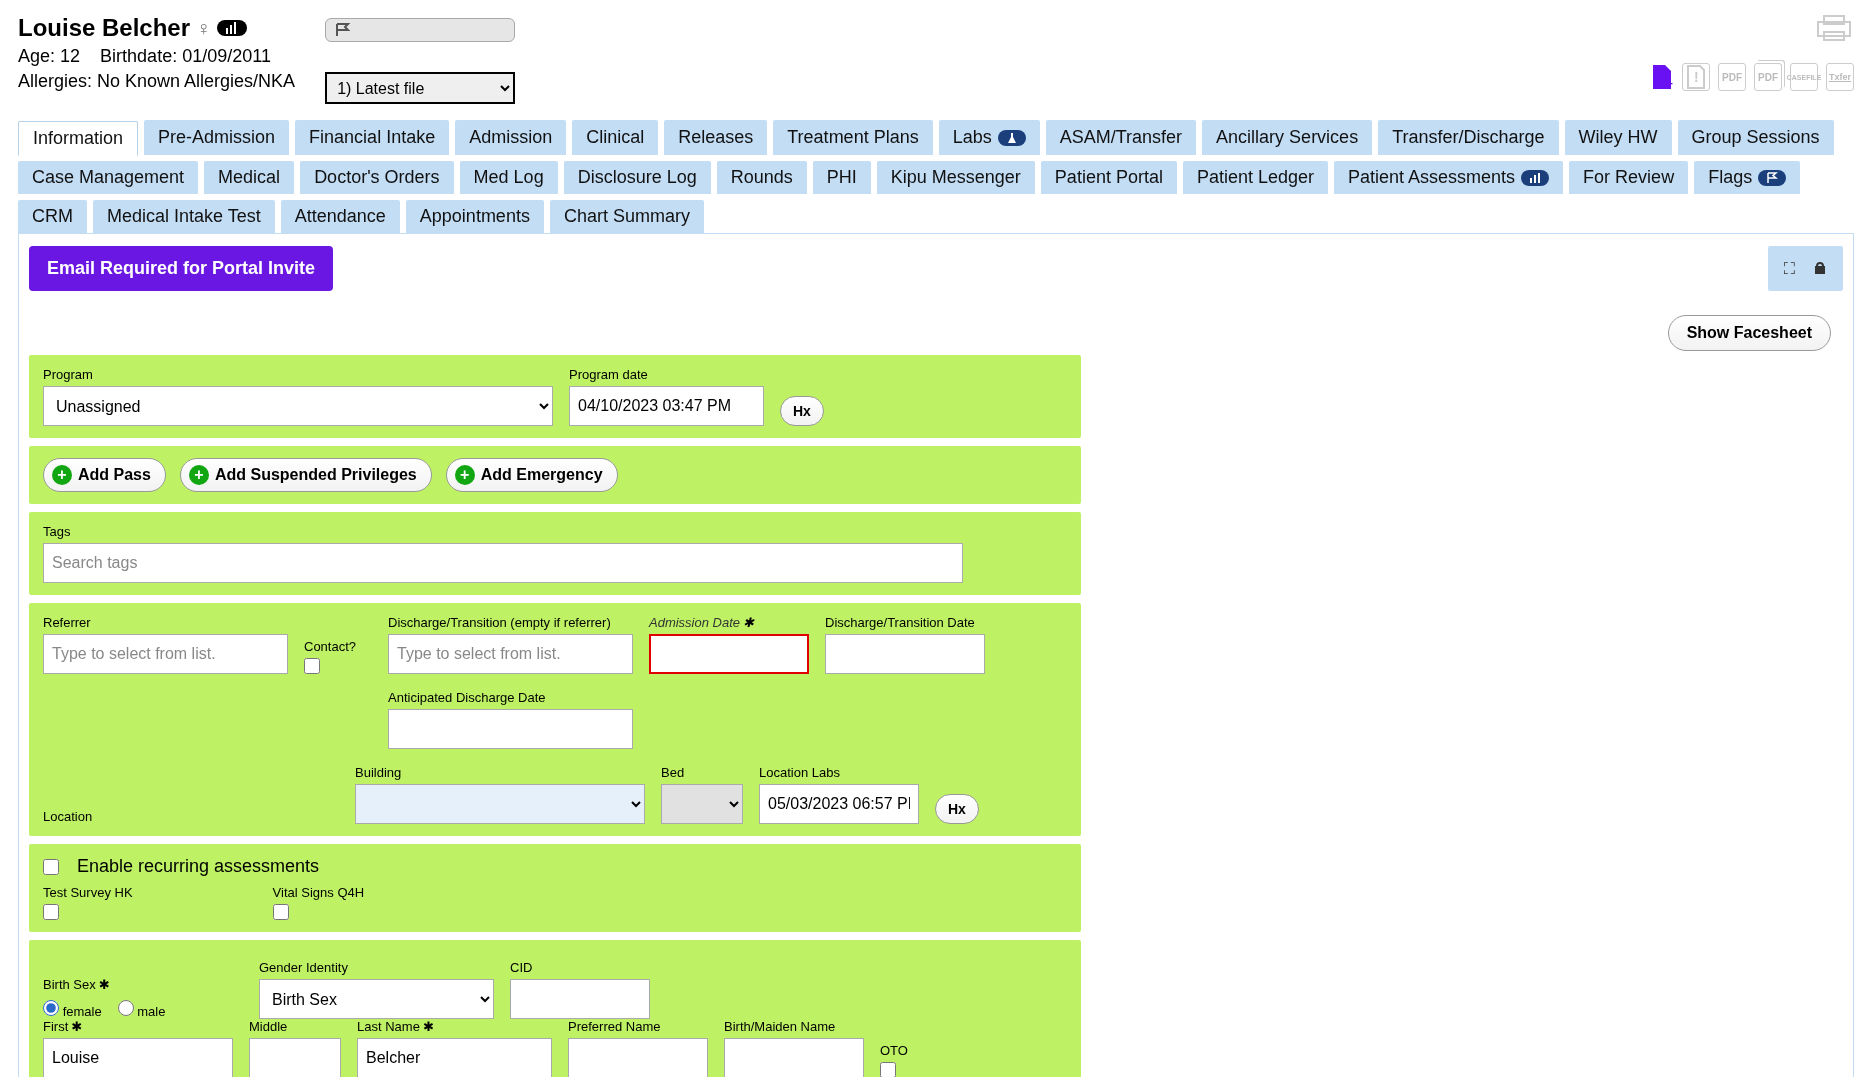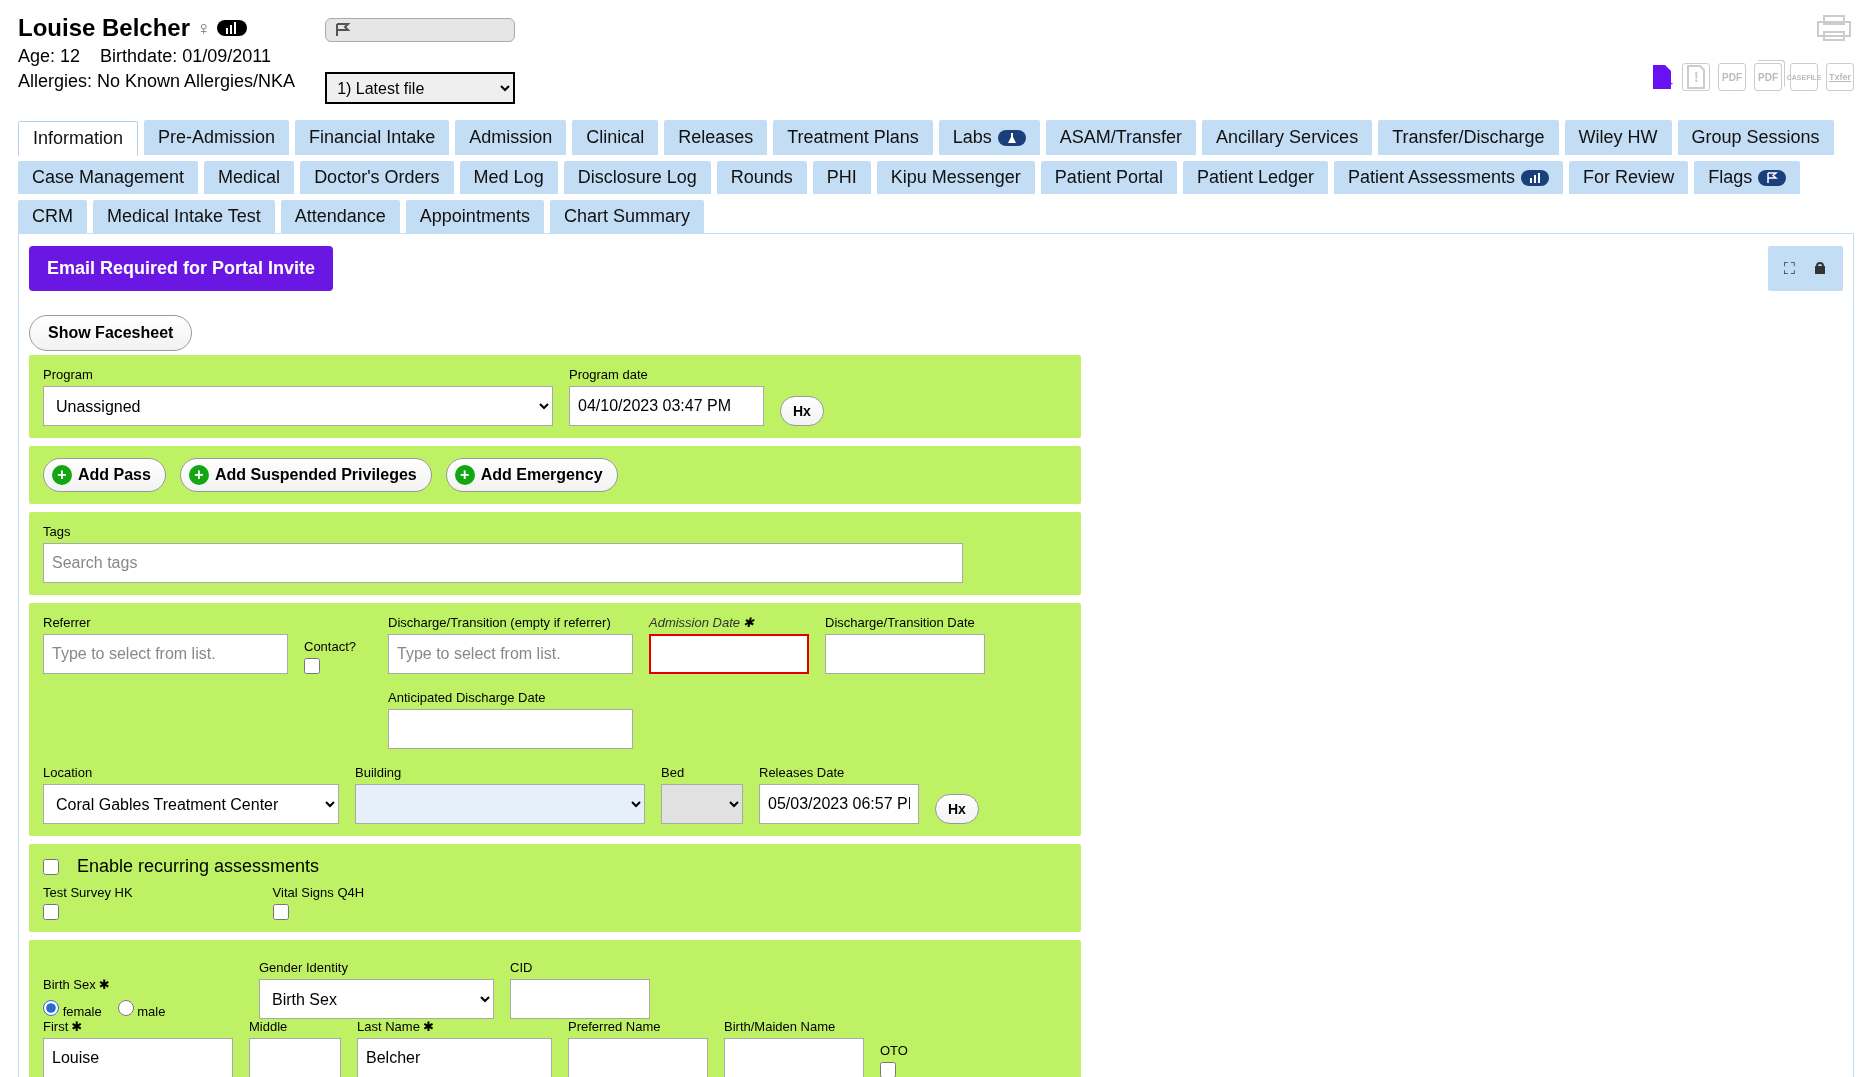--- a/index.html
+++ b/index.html
@@ -32,21 +32,21 @@
   .tab.active { background:#fff; border:1px solid #b5d1ea; border-bottom:1px solid #fff; position:relative; top:1px; }
   .tab .pill { background:#1a3f7a; color:#fff; border-radius:12px; padding:2px 8px; font-size:12px; display:inline-flex; align-items:center; }
 
   
   .page-body { border:1px solid #c3ddf5; border-top:none; padding:12px 10px 30px; background:#fff; }
   .actionbar { display:flex; justify-content:space-between; }
   .portal-btn { background:#6a17e3; color:#fff; font-size:18px; font-weight:bold; border:none; border-radius:4px; padding:12px 18px; cursor:pointer; }
   .right-icons { display:flex; gap:18px; background:#c3ddf5; padding:10px 16px; border-radius:2px; align-items:center; }
   .ricon { font-size:16px; color:#333; }
 
-  .facesheet-row { display:flex; margin-top:24px; padding-right:12px; }
+  .facesheet-row { display:flex; justify-content:flex-end; margin-top:24px; padding-right:12px; }
   .btn-round { background:linear-gradient(#fff,#f2f2f2); border:1px solid #999; border-radius:22px; padding:8px 18px; font-size:16px; font-weight:bold; cursor:pointer; }
 
   .panel { background:#bef264; border-radius:2px; padding:12px 14px; margin-top:8px; width:1052px; }
   .panel-row { display:flex; gap:16px; align-items:flex-end; flex-wrap:wrap; }
   .field { display:flex; flex-direction:column; gap:4px; }
   .field label { font-size:13px; }
   .field input[type=text], .field select { border:1px solid #aaa; height:40px; font-size:16px; padding:2px 8px; background:#fff; }
   .field input[type=text]::placeholder { color:#888; }
   .hx-btn { background:linear-gradient(#fff,#f2f2f2); border:1px solid #999; border-radius:22px; padding:6px 12px; font-size:14px; font-weight:bold; }
   .pill-btn { background:linear-gradient(#fff,#f2f2f2); border:1px solid #999; border-radius:22px; padding:6px 14px 6px 8px; font-size:16px; font-weight:bold; display:inline-flex; align-items:center; gap:6px; cursor:pointer; }
@@ -334,32 +334,31 @@
         <div style="width:245px;"></div>
         <div style="width:50px;"></div>
         <div class="field" style="width:245px; margin-left:18px;">
           <label>Anticipated Discharge Date</label>
           <input type="text" style="">
         </div>
       </div>
       <div class="panel-row mt16">
         <div class="field" style="width:296px;">
           <label>Location</label>
-          <select><option>Coral Gables Treatment Center</option></select>
         </div>
         <div class="field" style="width:290px;">
           <label>Building</label>
           <select class="select-light"><option></option></select>
         </div>
         <div class="field" style="width:82px;">
           <label>Bed</label>
           <select class="select-disabled"><option></option></select>
         </div>
         <div class="field" style="width:160px;">
-          <label>Releases Date</label>
+          <label>Location Labs</label>
           <input type="text" value="05/03/2023 06:57 PM" style="">
         </div>
         <button class="hx-btn">Hx</button>
       </div>
     </div>
 
     <div class="panel">
       <div class="chk-row">
         <input type="checkbox" class="chk" style="">
         <span style="font-size:18px;margin-left:8px;">Enable recurring assessments</span>

